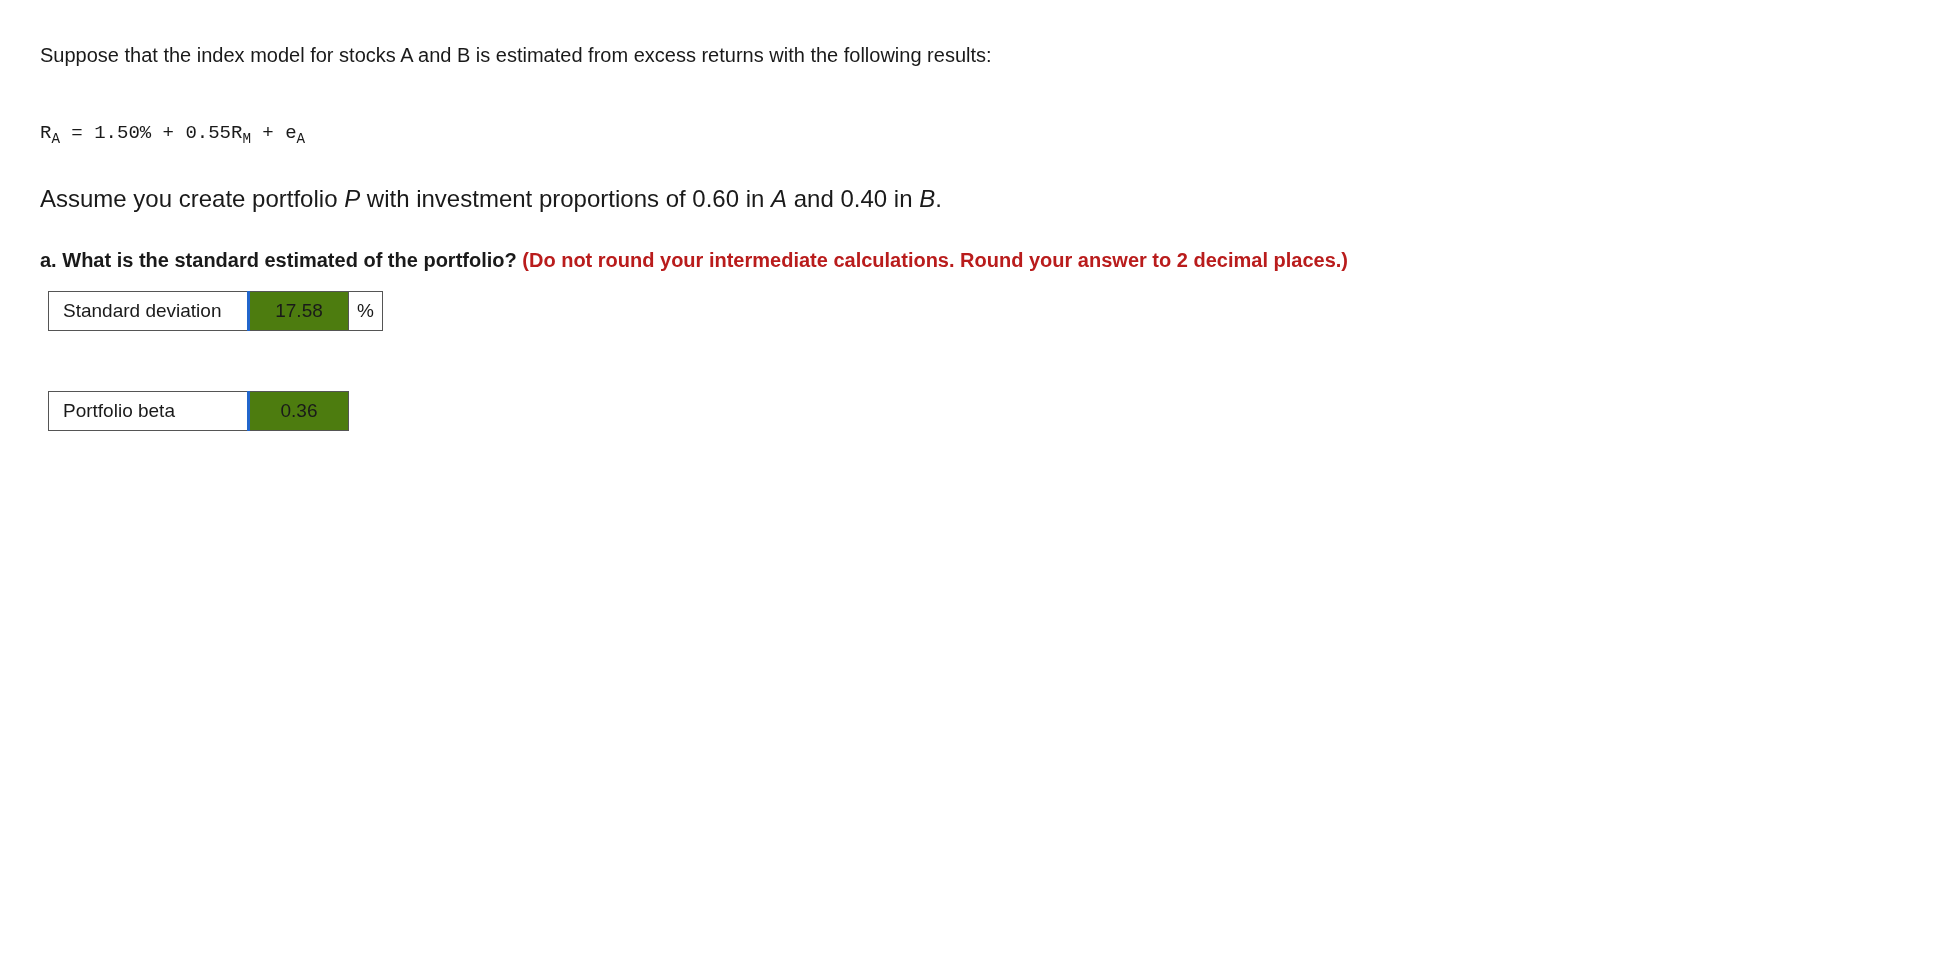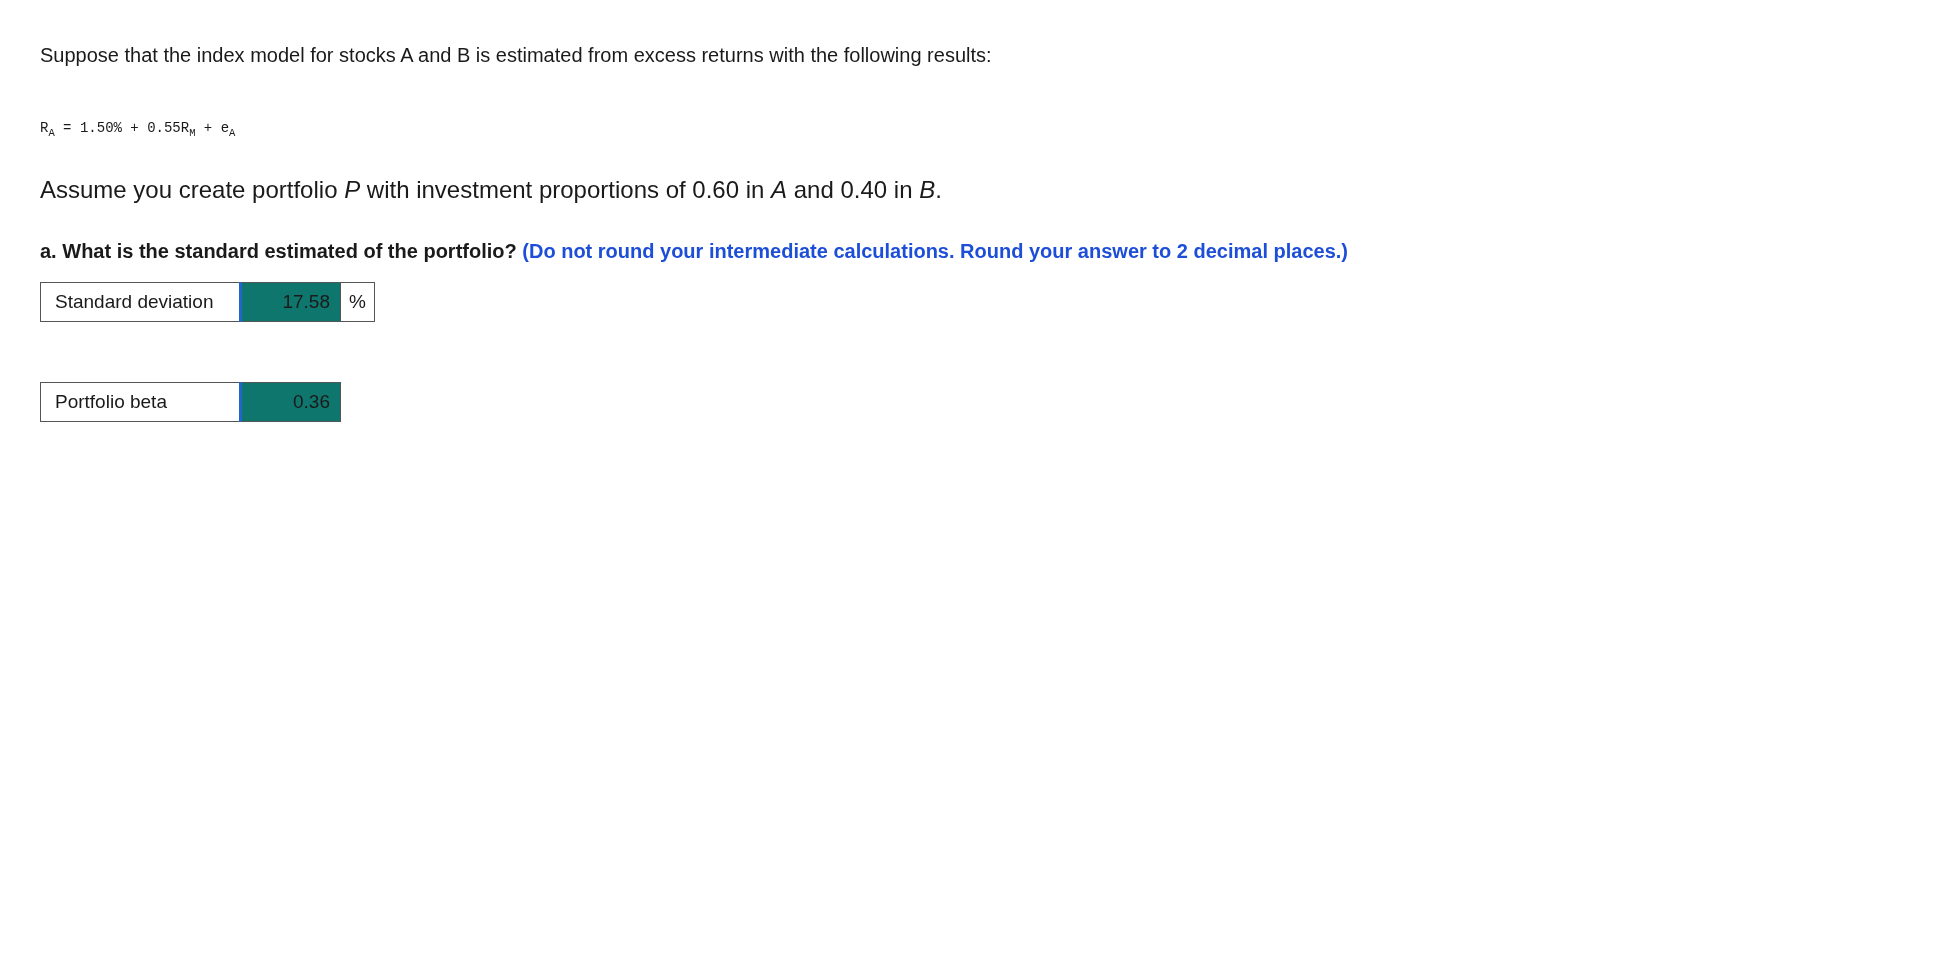--- a/index.html
+++ b/index.html
@@ -18,21 +18,21 @@
     }
 
     .intro-text {
       font-size: 20px;
       margin-bottom: 45px;
       line-height: 1.5;
     }
 
     .equations {
       font-family: 'Courier New', monospace;
-      font-size: 14px;
+      font-size: 19px;
       margin-bottom: 28px;
       line-height: 1.9;
     }
 
     .equations .eq-line {
       display: block;
     }
 
     sub, sup {
       font-size: 0.75em;
@@ -45,47 +45,48 @@
     }
 
     .question-label {
       font-size: 20px;
       font-weight: bold;
       margin-bottom: 16px;
       line-height: 1.5;
     }
 
     .question-label .highlight {
-      color: #1d4ed8;
+      color: #b91c1c;
       font-weight: bold;
     }
 
     .answer-table {
       border-collapse: collapse;
       margin-bottom: 60px;
       margin-top: 10px;
+      margin-left: 8px;
     }
 
     .answer-table td {
       border: 1px solid #555;
       padding: 8px 14px;
       font-size: 19px;
       vertical-align: middle;
     }
 
     .answer-table td.label-cell {
       min-width: 200px;
       background: #fff;
       font-weight: normal;
     }
 
     .answer-table td.value-cell {
       min-width: 100px;
-      text-align: right;
-      background: #0f766e;
+      text-align: center;
+      background: #4d7c0f;
       border-left: 3px solid #2266cc;
       position: relative;
       padding: 8px 10px;
     }
 
     .answer-table td.unit-cell {
       border-left: 1px solid #555;
       padding: 8px 8px;
       background: #fff;
     }

